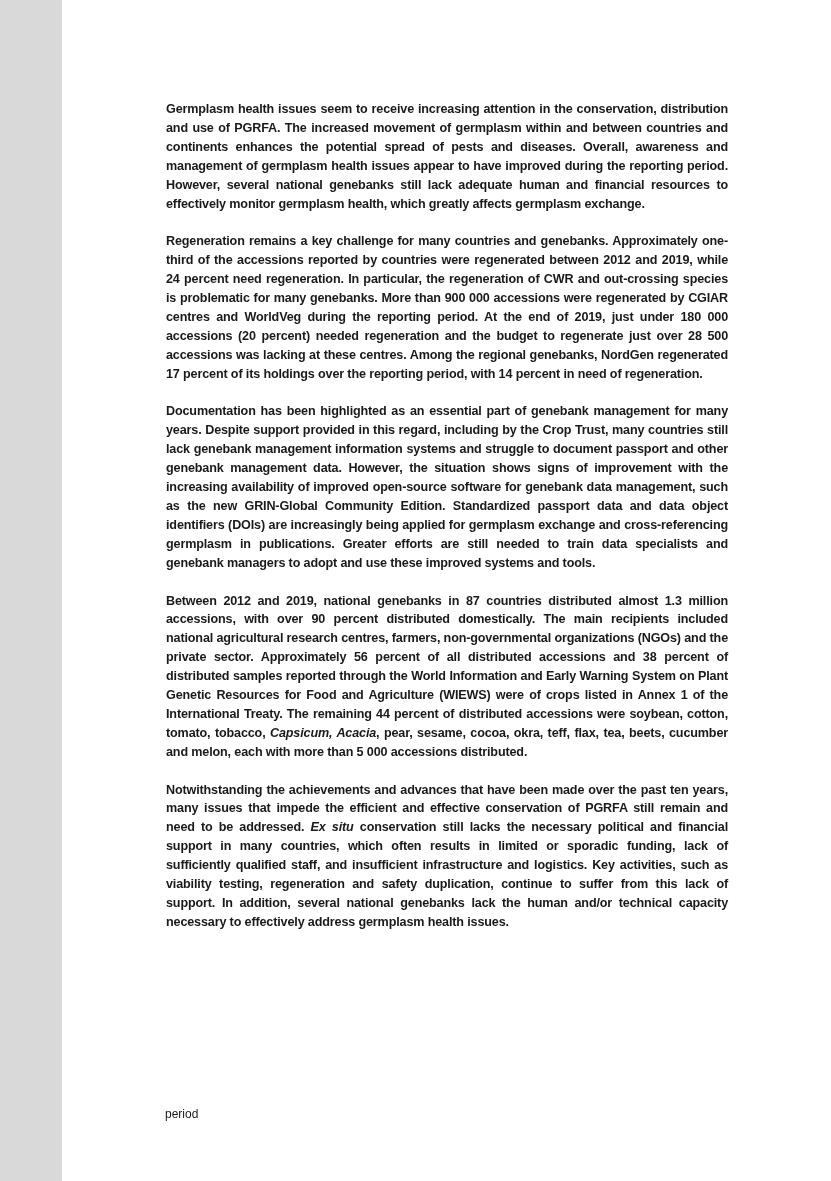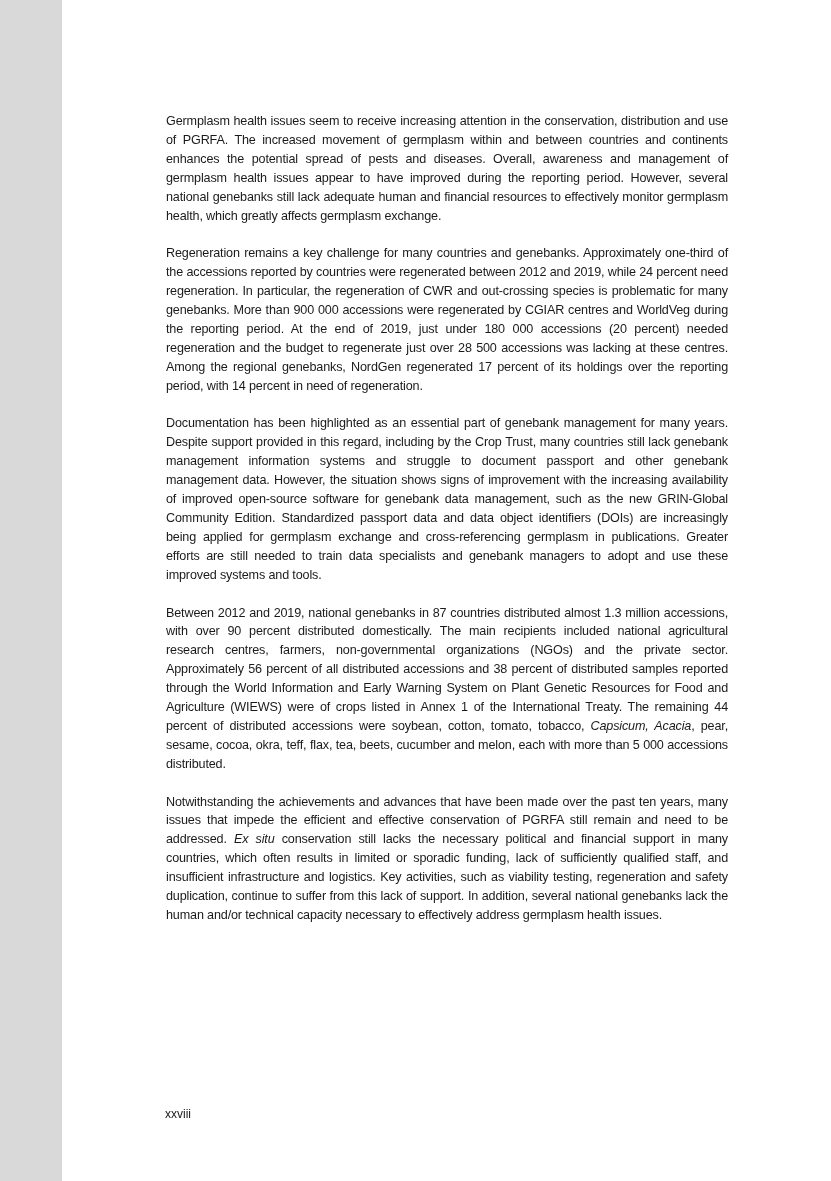--- a/index.html
+++ b/index.html
@@ -19,22 +19,23 @@
       position: absolute;
       left: 0;
       top: 0;
       width: 62px;
       height: 1181px;
       background: #d9d9d9;
     }
     .content {
       position: absolute;
       left: 166px;
-      top: 112px;
+      top: 100px;
       width: 562px;
+      font-weight: bold;
     }
     .para {
       margin: 0 0 18.9px 0;
       font-size: 12.6px;
       line-height: 18.9px;
       text-align: justify;
       letter-spacing: -0.15px;
       word-spacing: 0px;
     }
     .para em {
@@ -65,13 +66,13 @@
     <span>Documentation has been highlighted as an essential part of genebank management for many years. Despite support provided in this regard, including by the Crop Trust, many countries still lack genebank management information systems and struggle to document passport and other genebank management data. However, the situation shows signs of improvement with the increasing availability of improved open-source software for genebank data management, such as the new GRIN-Global Community Edition. Standardized passport data and data object identifiers (DOIs) are increasingly being applied for germplasm exchange and cross-referencing germplasm in publications. Greater efforts are still needed to train data specialists and genebank managers to adopt and use these improved systems and tools.</span>
   </p>
   <p class="para">
     <span>Between 2012 and 2019, national genebanks in 87 countries distributed almost 1.3 million accessions, with over 90 percent distributed domestically. The main recipients included national agricultural research centres, farmers, non-governmental organizations (NGOs) and the private sector. Approximately 56 percent of all distributed accessions and 38 percent of distributed samples reported through the World Information and Early Warning System on Plant Genetic Resources for Food and Agriculture (WIEWS) were of crops listed in Annex 1 of the International Treaty. The remaining 44 percent of distributed accessions were soybean, cotton, tomato, tobacco, </span><em>Capsicum, Acacia</em><span>, pear, sesame, cocoa, okra, teff, flax, tea, beets, cucumber and melon, each with more than 5 000 accessions distributed.</span>
   </p>
   <p class="para">
     <span>Notwithstanding the achievements and advances that have been made over the past ten years, many issues that impede the efficient and effective conservation of PGRFA still remain and need to be addressed. </span><em>Ex situ</em><span> conservation still lacks the necessary political and financial support in many countries, which often results in limited or sporadic funding, lack of sufficiently qualified staff, and insufficient infrastructure and logistics. Key activities, such as viability testing, regeneration and safety duplication, continue to suffer from this lack of support. In addition, several national genebanks lack the human and/or technical capacity necessary to effectively address germplasm health issues.</span>
   </p>
 </div>
 
-<div class="page-number">xxviii</div>
+<div class="page-number">period</div>
 
 </body></html>

